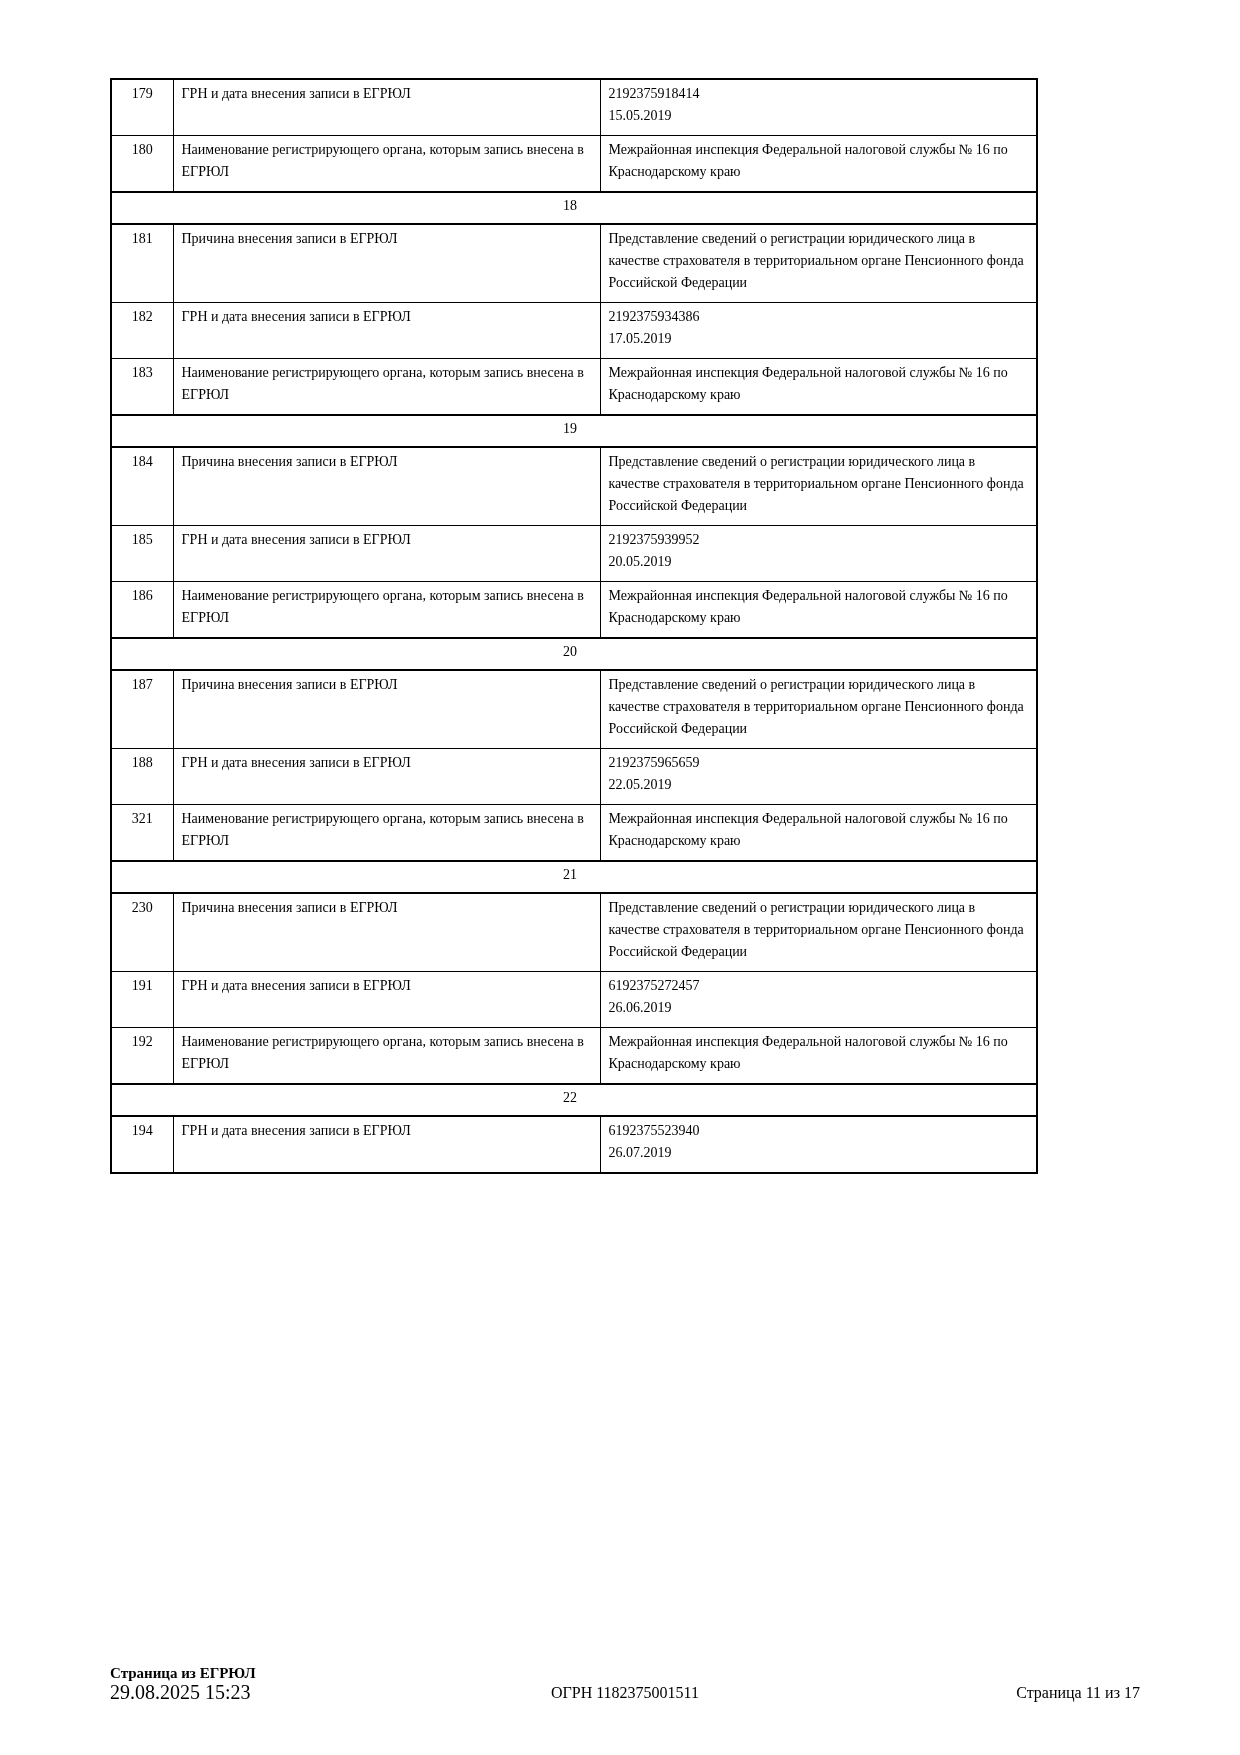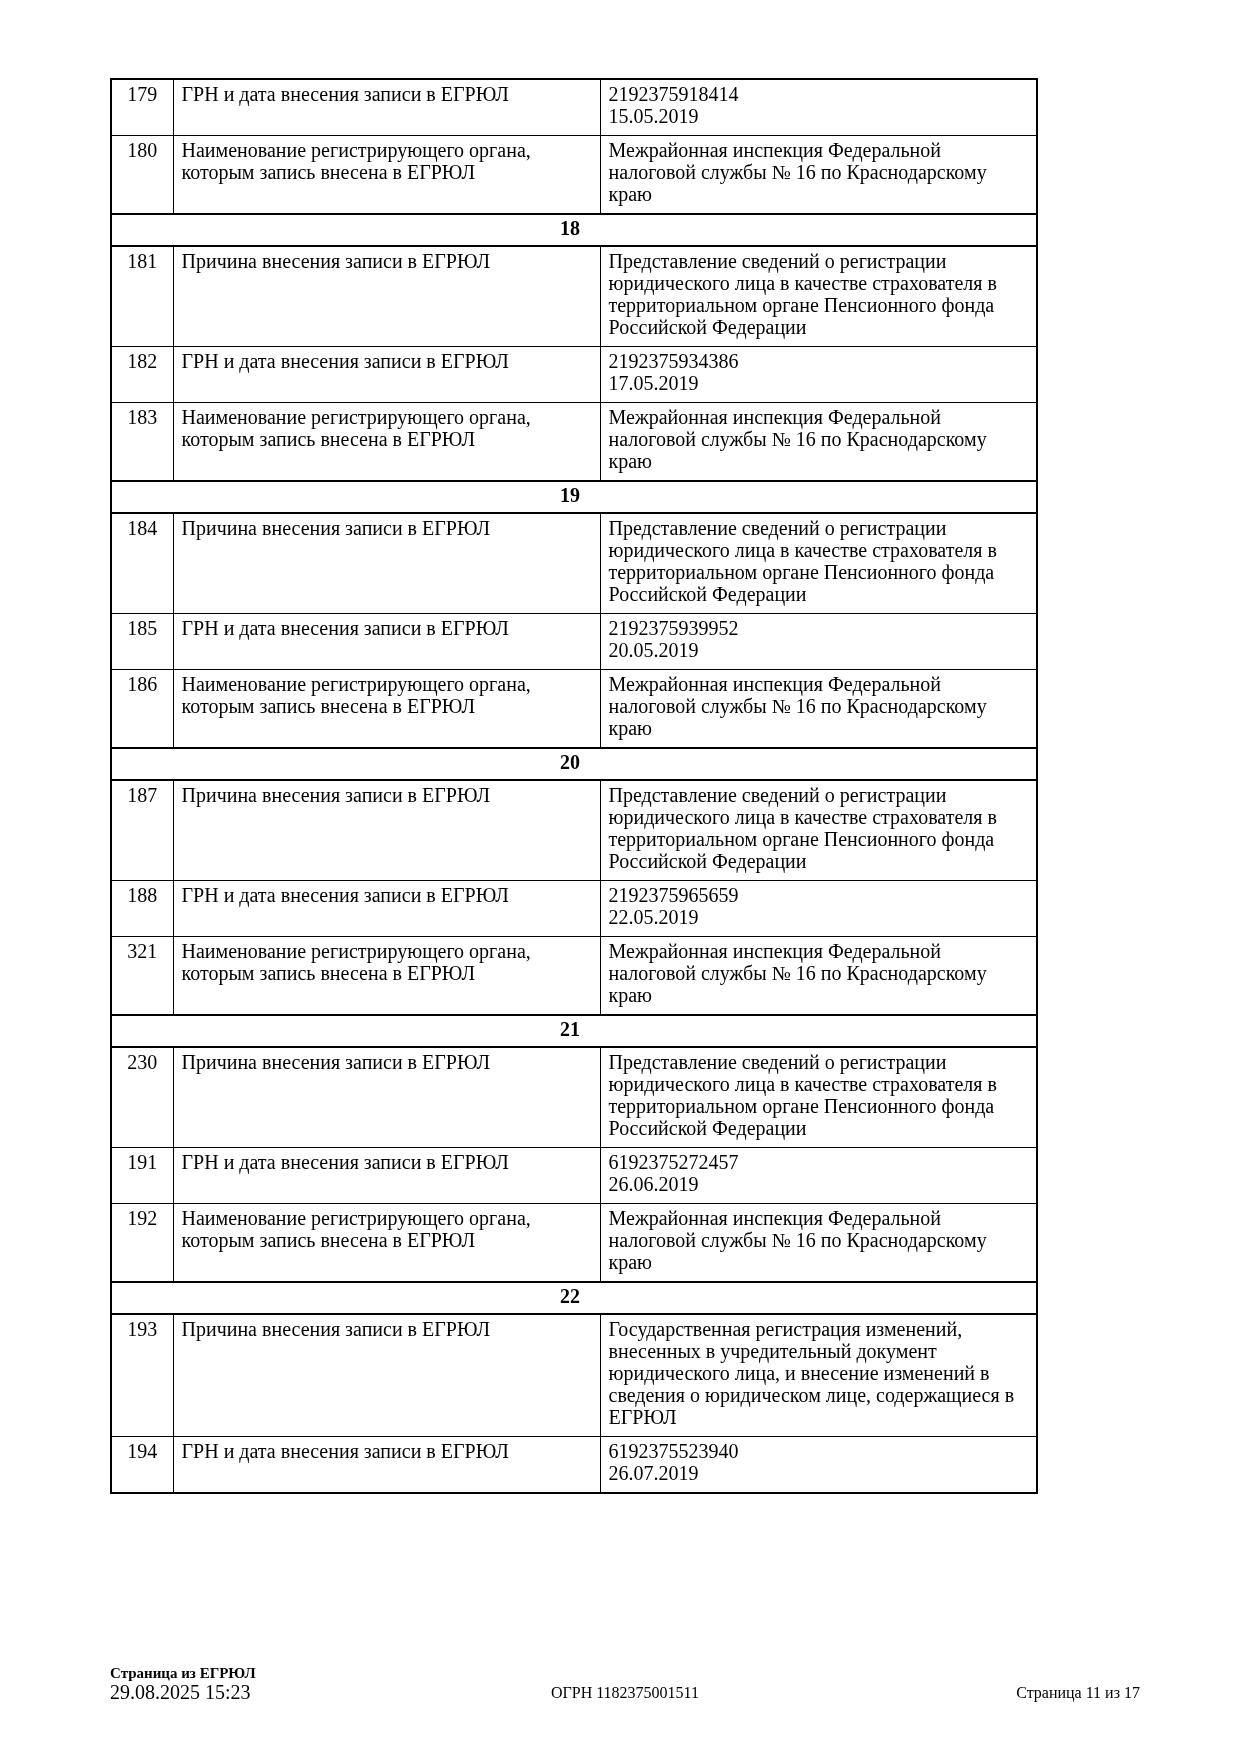--- a/index.html
+++ b/index.html
@@ -16,41 +16,41 @@
     color: #000000;
     overflow: hidden;
   }
   .registry-table {
     position: absolute;
     left: 110px;
     top: 78px;
     width: 926px;
     border-collapse: collapse;
     table-layout: fixed;
-    font-size: 20px;
+    font-size: 14px;
     line-height: 22px;
   }
   .registry-table col.col-num   { width: 62px;  }
   .registry-table col.col-label { width: 427px; }
   .registry-table col.col-value { width: 437px; }
   .registry-table td {
     border: 1px solid #000000;
     vertical-align: top;
     padding: 3px 8px 8px 8px;
   }
   .registry-table { border: 2px solid #000000; }
   td.cell-num {
     text-align: center;
     padding-left: 2px;
     padding-right: 2px;
   }
   td.cell-value { white-space: pre-line; }
   tr.section-row td {
     text-align: center;
-    font-weight: bold;
+    font-weight: normal;
     padding: 2px 12px 4px 4px;
     height: 24px;
     border-top: 2px solid #000;
     border-bottom: 2px solid #000;
   }
   .footer {
     position: absolute;
     left: 110px;
     right: 100px;
     top: 1664px;
@@ -172,25 +172,20 @@
           <td class="cell-value">6192375272457
 26.06.2019</td>
         </tr>
         <tr>
           <td class="cell-num">192</td>
           <td class="cell-label">Наименование регистрирующего органа, которым запись внесена в ЕГРЮЛ</td>
           <td class="cell-value">Межрайонная инспекция Федеральной налоговой службы № 16 по Краснодарскому краю</td>
         </tr>
         <tr class="section-row">
           <td colspan="3">22</td>
-        </tr>
-        <tr>
-          <td class="cell-num">193</td>
-          <td class="cell-label">Причина внесения записи в ЕГРЮЛ</td>
-          <td class="cell-value">Государственная регистрация изменений, внесенных в учредительный документ юридического лица, и внесение изменений в сведения о юридическом лице, содержащиеся в ЕГРЮЛ</td>
         </tr>
         <tr>
           <td class="cell-num">194</td>
           <td class="cell-label">ГРН и дата внесения записи в ЕГРЮЛ</td>
           <td class="cell-value">6192375523940
 26.07.2019</td>
         </tr>
       </tbody>
   </table>
 

